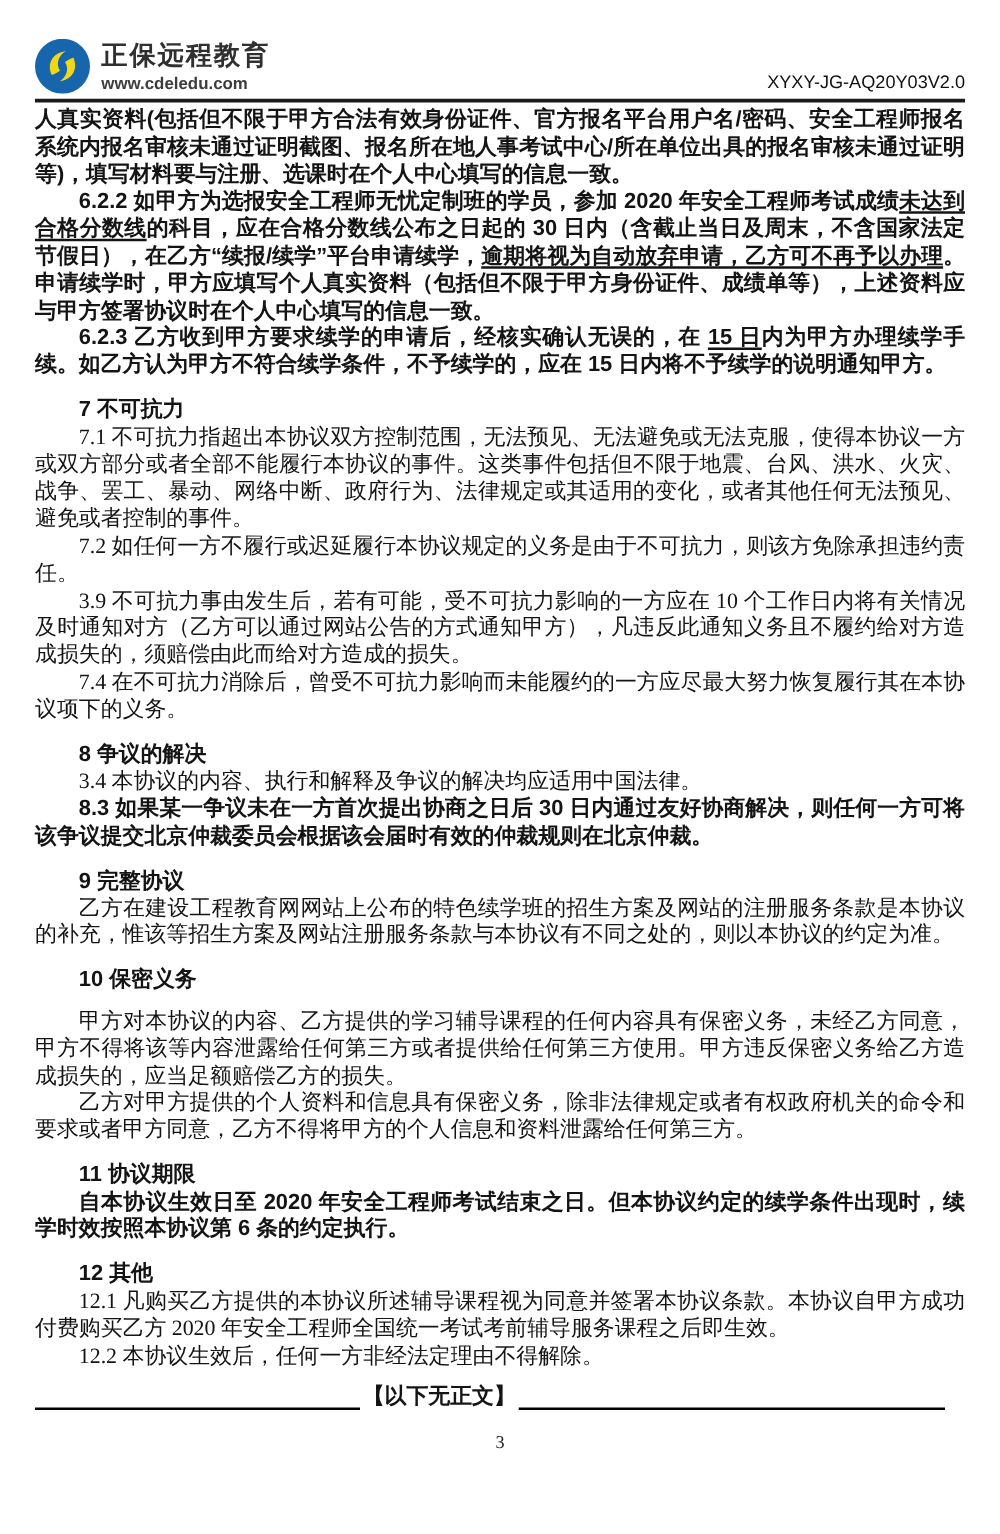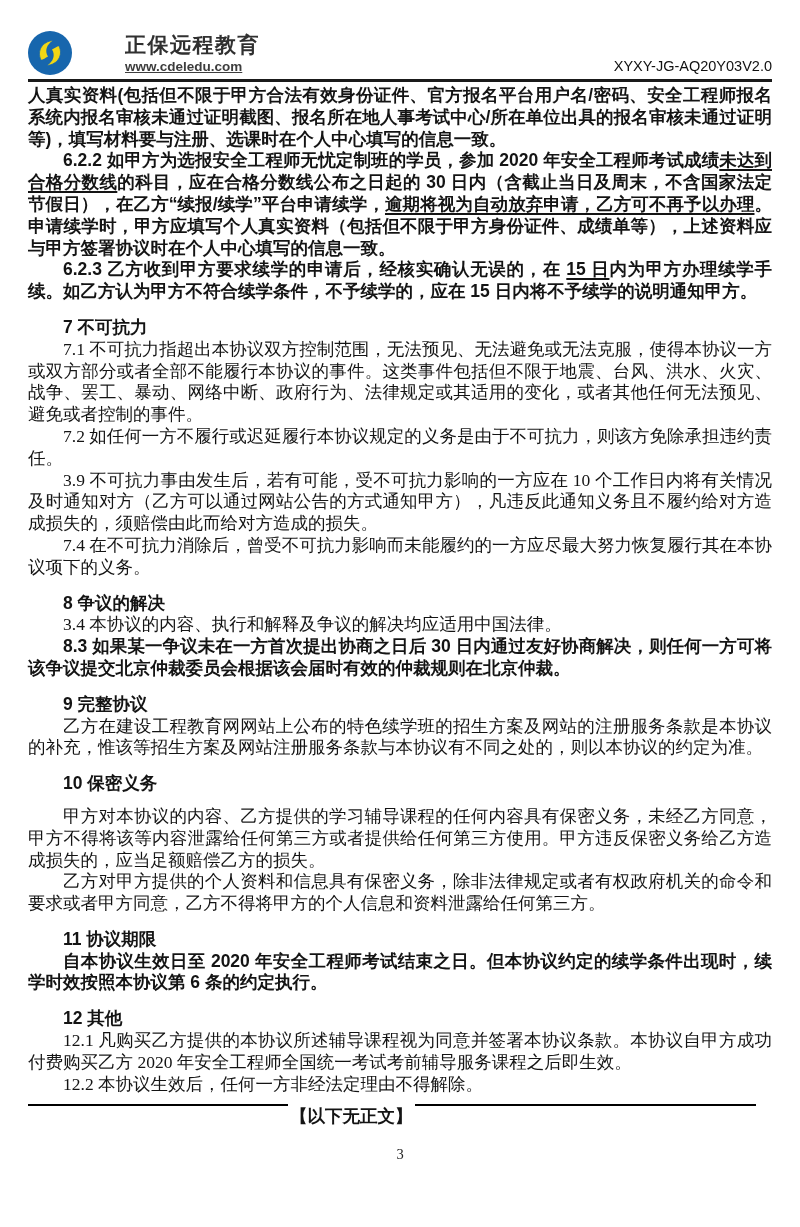--- a/index.html
+++ b/index.html
@@ -30,37 +30,36 @@
     align-items: flex-end;
     border-bottom: 3px solid #1a1a1a;
     padding-bottom: 4px;
   }
   .brand {
     display: flex;
     align-items: center;
     gap: 9px;
   }
   .brand-logo { width: 44px; height: 44px; display: block; }
-  .brand-text { display: flex; flex-direction: column; justify-content: center; margin-left: 44px; }
+  .brand-text { display: flex; flex-direction: column; justify-content: center; }
   .brand-name {
     font-family: "Liberation Sans", sans-serif;
     font-weight: bold;
     font-size: 21px;
     letter-spacing: 1.5px;
     color: #303030;
     line-height: 24px;
   }
   .brand-url {
     font-family: "Liberation Sans", sans-serif;
     font-weight: bold;
     font-size: 13.5px;
     color: #3d3d3d;
     line-height: 15px;
     margin-top: 2px;
-    text-decoration: underline;
   }
   .doc-code {
     font-family: "Liberation Sans", sans-serif;
     font-size: 14.5px;
     color: #101010;
     padding-bottom: 1px;
   }
 
   
   main {
@@ -83,21 +82,21 @@
     font-size: 17.5px;
     line-height: 21.8px;
     margin: 14px 0 0 0;
     text-indent: 2em;
   }
   u { text-decoration-thickness: 1.5px; text-underline-offset: 3px; }
 
   
   .endline {
     display: flex;
-    align-items: flex-start;
+    align-items: flex-end;
     margin-top: 9px;
   }
   .endline .rule {
     border-top: 2.5px solid #000;
     height: 0;
   }
   .endline .rule-left  { flex: 0.8; }
   .endline .rule-right { flex: 1.05; margin-right: 16px; }
   .endline .label {
     font-family: "Liberation Sans", "DejaVu Sans", sans-serif;

